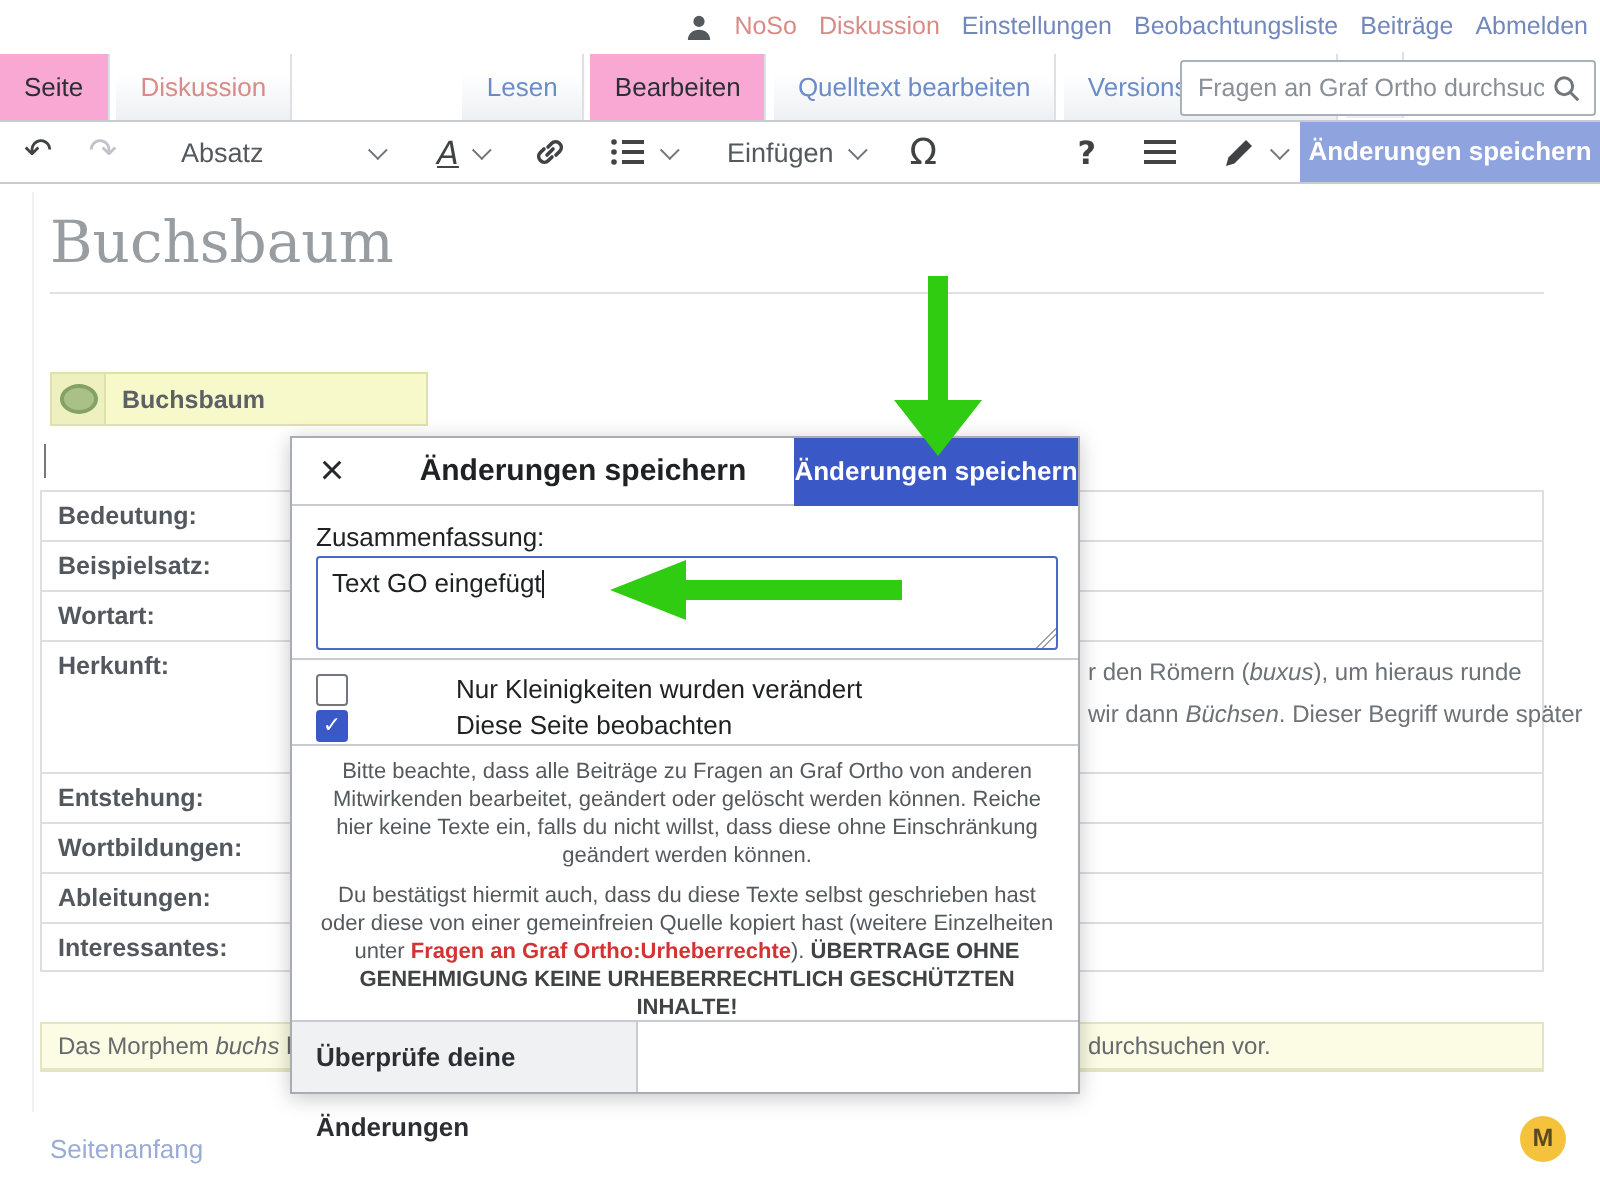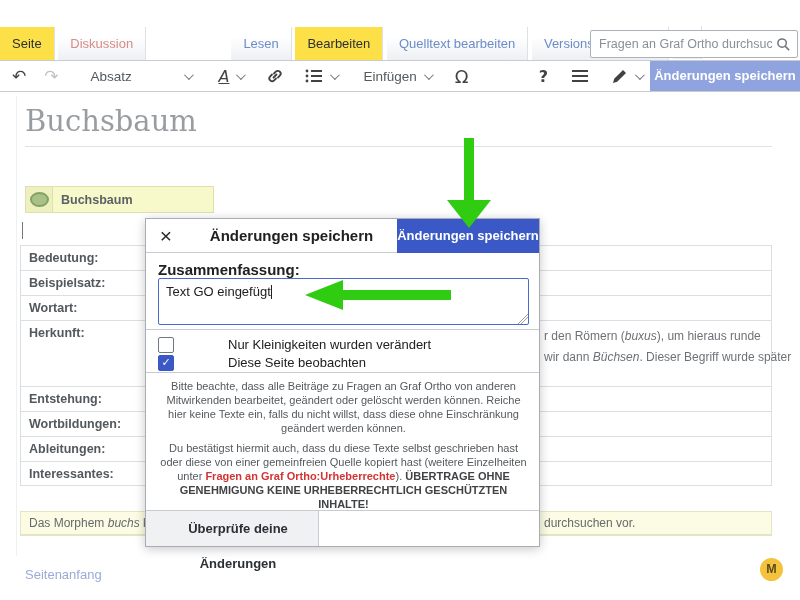--- a/index.html
+++ b/index.html
@@ -7,21 +7,21 @@
     font-family:"Liberation Sans",sans-serif;font-size:13px;color:#202122;}
   
   .personal-bar{position:absolute;top:0;left:0;right:6px;height:26px;display:flex;
     justify-content:flex-end;align-items:center;gap:11px;font-size:12.5px;}
   .plink{color:#7287bb;text-decoration:none;cursor:pointer;}
   .plink.red{color:#d98b87;}
   
   .tab-bar{position:absolute;top:26px;left:0;width:800px;height:34px;}
   .tab{display:inline-block;height:33px;line-height:34px;padding:0 12px;font-size:13px;
     background:linear-gradient(to top,#edf0f3 0%,#ffffff 70%);border-right:1px solid #dde1e5;cursor:pointer;}
-  .tab.active{background:#fde047;color:#2b2f33;}
+  .tab.active{background:#f9a8d4;color:#2b2f33;}
   .tab.bluetab{color:#6b8cc9;}
   .tab.redtab{color:#d98b87;}
   .star-tab{display:inline-block;width:28px;text-align:center;height:33px;line-height:34px;
     background:linear-gradient(to top,#edf0f3 0%,#ffffff 70%);border-right:1px solid #dde1e5;
     color:#88aed6;font-size:15px;cursor:pointer;font-family:"DejaVu Sans",sans-serif;}
   .more-tab{display:inline-block;height:33px;line-height:34px;padding:0 10px;color:#6b8cc9;cursor:pointer;}
   .searchbox{position:absolute;right:2px;top:4px;width:206px;height:26px;border:1px solid #aab1b8;
     border-radius:2px;background:#fff;display:flex;align-items:center;}
   .searchbox input{flex:1;border:none;outline:none;font-size:12.5px;padding:0 4px 0 8px;
     color:#54595d;font-family:"Liberation Sans",sans-serif;background:transparent;}
@@ -65,50 +65,62 @@
     line-height:23px;cursor:pointer;z-index:5;}
   
   .dialog{position:absolute;left:145px;top:218px;width:395px;height:329px;background:#fff;
     border:1px solid #a7adb3;box-shadow:0 2px 10px rgba(0,0,0,0.22);z-index:10;box-sizing:border-box;}
   .dlg-header{position:absolute;left:0;top:0;width:100%;height:34px;border-bottom:1px solid #c8ccd1;
     display:flex;align-items:center;box-sizing:border-box;}
   .dlg-close{width:40px;text-align:center;font-size:21px;color:#26292c;cursor:pointer;line-height:32px;}
   .dlg-title{flex:1;text-align:center;font-weight:bold;font-size:15px;color:#202122;padding-right:142px;box-sizing:border-box;}
   .dlg-save{position:absolute;right:0;top:0;width:142px;height:34px;color:#fff;font-weight:bold;
     font-size:13px;text-align:center;line-height:34px;cursor:pointer;}
-  .dlg-sumlabel{position:absolute;left:12px;top:42px;font-size:15px;color:#202122;font-weight:bold;}
+  .dlg-sumlabel{position:absolute;left:12px;top:42px;font-size:13px;color:#202122;}
   .dlg-textarea{position:absolute;left:12px;top:59px;width:371px;height:47px;border:1px solid #4a69c9;
     border-radius:2px;box-sizing:border-box;padding:5px 7px;font-size:13px;color:#202122;cursor:text;
     background:
       linear-gradient(135deg,transparent 49%,#9aa0a6 49%,#9aa0a6 54%,transparent 54%,transparent 63%,#9aa0a6 63%,#9aa0a6 68%,transparent 68%) no-repeat right bottom/10px 10px,#fff;}
   .txt-caret{display:inline-block;width:1px;height:14px;background:#202122;vertical-align:text-bottom;}
   .dlg-options{position:absolute;left:0;top:110px;width:100%;height:44px;border-top:1px solid #c8ccd1;
     border-bottom:1px solid #c8ccd1;box-sizing:border-box;padding:5px 12px;}
   .cb-row{display:flex;align-items:center;height:17px;margin:1px 0;cursor:pointer;}
   .cb{width:14px;height:14px;border:1px solid #72777d;border-radius:2px;background:#fff;
     margin-right:8px;flex:0 0 auto;}
   .cb.checked{border-color:#3a59c6;color:#fff;font-size:11px;line-height:14px;text-align:center;
     font-family:"DejaVu Sans",sans-serif;}
   .cb-label{font-size:13px;color:#202122;margin-left:46px;}
   .dlg-license{position:absolute;left:12px;top:160px;width:371px;font-size:11px;line-height:14px;color:#54595d;text-align:center;}
   .dlg-license p{margin:0 0 6px 0;}
   .redlink{cursor:pointer;font-weight:bold;}
   .lic-warn{font-weight:bold;color:#404244;}
   .dlg-footer{position:absolute;left:0;bottom:0;width:100%;height:36px;border-top:1px solid #c8ccd1;box-sizing:border-box;}
   .dlg-review{position:absolute;left:0;top:0;width:173px;height:35px;background:#f0f1f3;
     border-right:1px solid #c8ccd1;font-weight:bold;font-size:13px;color:#2b2f33;
-    line-height:35px;padding-left:12px;box-sizing:border-box;cursor:pointer;text-align:center;}
+    line-height:35px;padding-left:12px;box-sizing:border-box;cursor:pointer;}
   .arrow-svg{position:absolute;z-index:20;pointer-events:none;}
   i{font-style:italic;}
 </style>
 </head>
 <body>
 
 <div id="screen">
 
+  <div class="personal-bar">
+    <svg width="13" height="13" viewBox="0 0 14 14">
+        <circle cx="7" cy="4" r="3" fill="#54595d"></circle>
+        <path d="M1 14c0-3.5 2.7-5.5 6-5.5s6 2 6 5.5z" fill="#54595d"></path>
+      </svg>
+    <span class="plink red">NoSo</span>
+    <span class="plink red">Diskussion</span>
+    <span class="plink">Einstellungen</span>
+    <span class="plink">Beobachtungsliste</span>
+    <span class="plink">Beiträge</span>
+    <span class="plink">Abmelden</span>
+  </div>
 
   <div class="tab-bar">
     <span class="tab active" style="margin-left:0;">Seite</span>
     <span class="tab redtab">Diskussion</span>
     <span style="display:inline-block;width:78px;"></span>
     <span class="tab bluetab">Lesen</span>
     <span class="tab active" style="color:#2b2f33;">Bearbeiten</span>
     <span class="tab bluetab">Quelltext bearbeiten</span>
     <span class="tab bluetab">Versionsgeschichte</span>
     <span class="star-tab">★</span>

